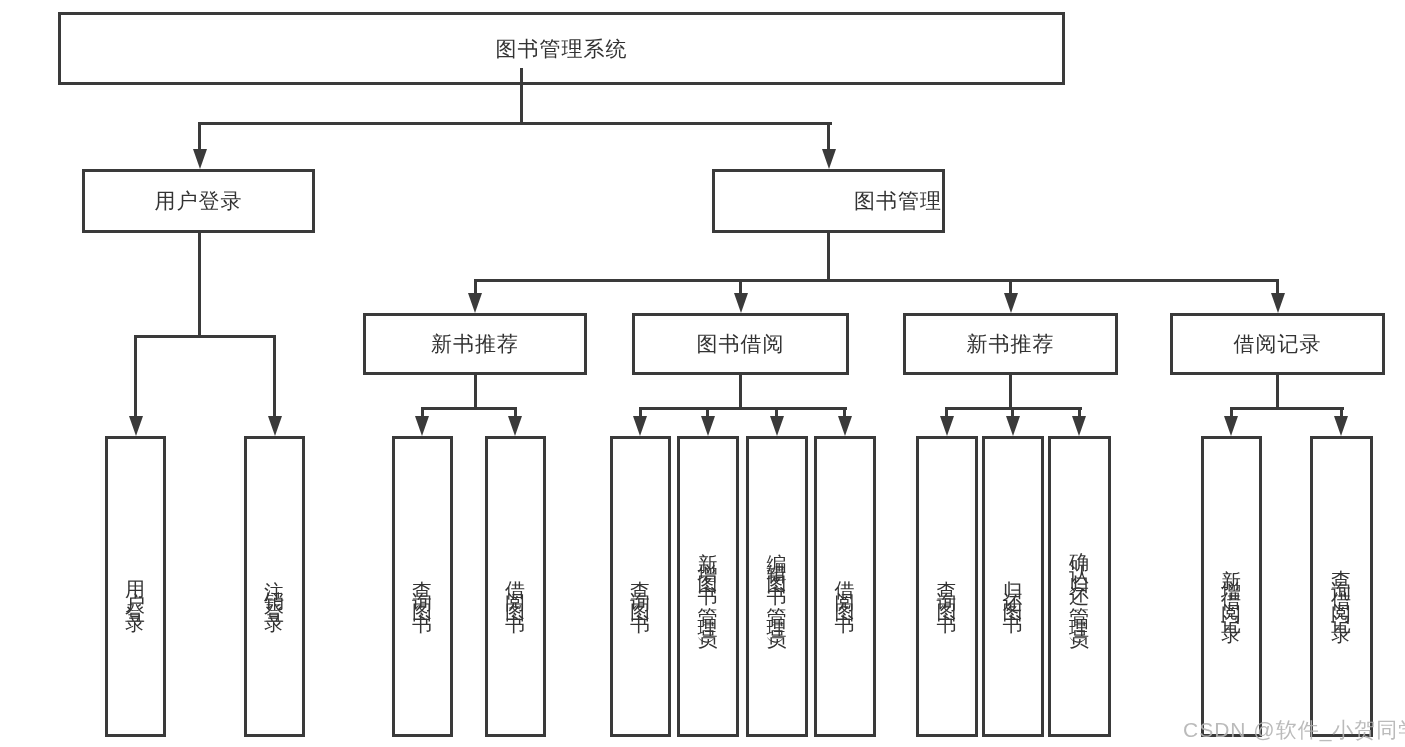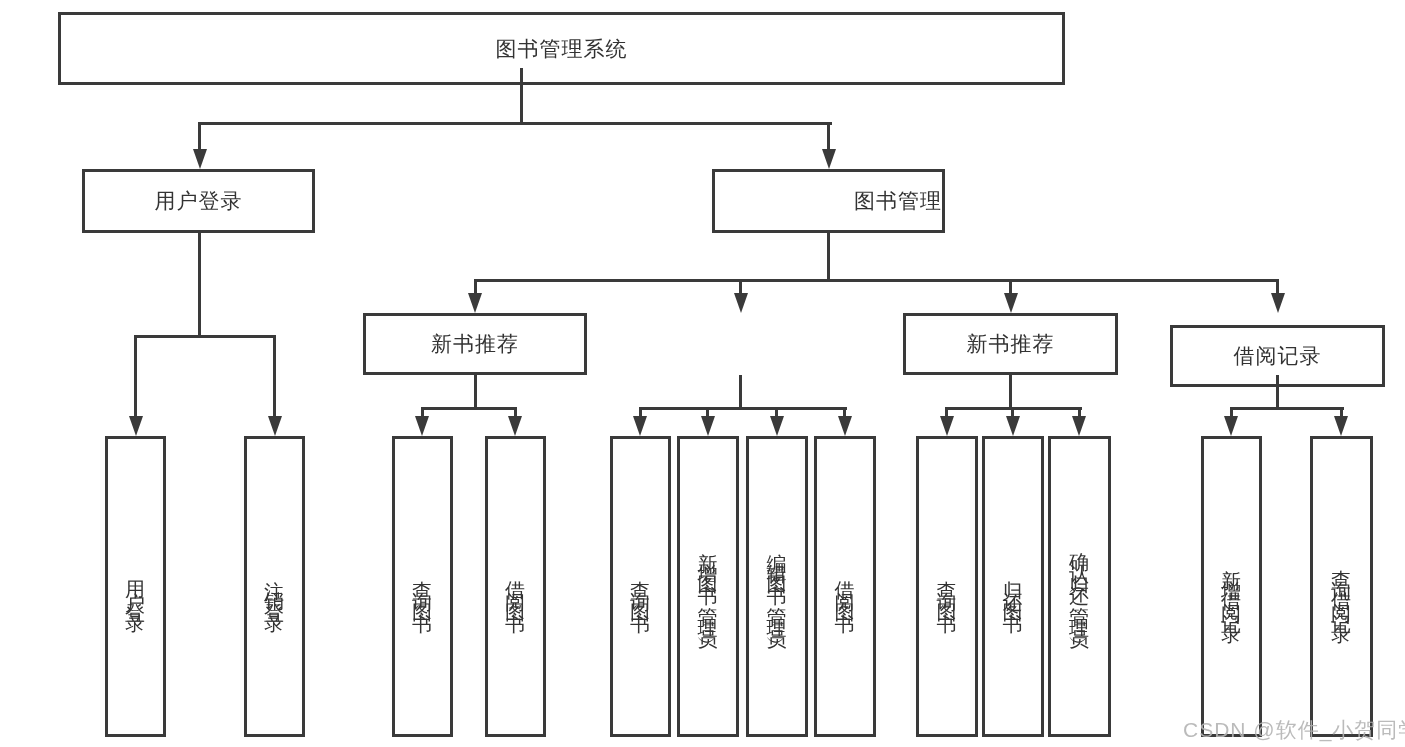--- a/index.html
+++ b/index.html
@@ -86,24 +86,27 @@
   <div class="vline" style="left:739px; top:279px; height:17px;"></div>
   <div class="ahead" style="left:734px; top:293px;"></div>
   <div class="vline" style="left:1009px; top:279px; height:17px;"></div>
   <div class="ahead" style="left:1004px; top:293px;"></div>
   <div class="vline" style="left:1276px; top:279px; height:17px;"></div>
   <div class="ahead" style="left:1271px; top:293px;"></div>
 
   <div class="box" style="left:363px; top:313px; width:224px; height:62px;align-items:center;">
     <span class="hlabel">新书推荐</span>
   </div>
+  <div class="box" style="left:632px; top:313px; width:217px; height:62px;">
+    <span class="hlabel">图书借阅</span>
+  </div>
   <div class="box" style="left:903px; top:313px; width:215px; height:62px;">
     <span class="hlabel">新书推荐</span>
   </div>
-  <div class="box" style="left:1170px; top:325px; width:215px; height:62px;">
+  <div class="box" style="left:1170px; top:313px; width:215px; height:62px;">
     <span class="hlabel">借阅记录</span>
   </div>
 
   <div class="vline" style="left:474px; top:375px; height:33px;"></div>
   <div class="hline" style="left:421px; top:407px; width:96px;"></div>
   <div class="vline" style="left:421px; top:407px; height:12px;"></div>
   <div class="ahead" style="left:415px; top:416px;"></div>
   <div class="vline" style="left:514px; top:407px; height:12px;"></div>
   <div class="ahead" style="left:508px; top:416px;"></div>
 

